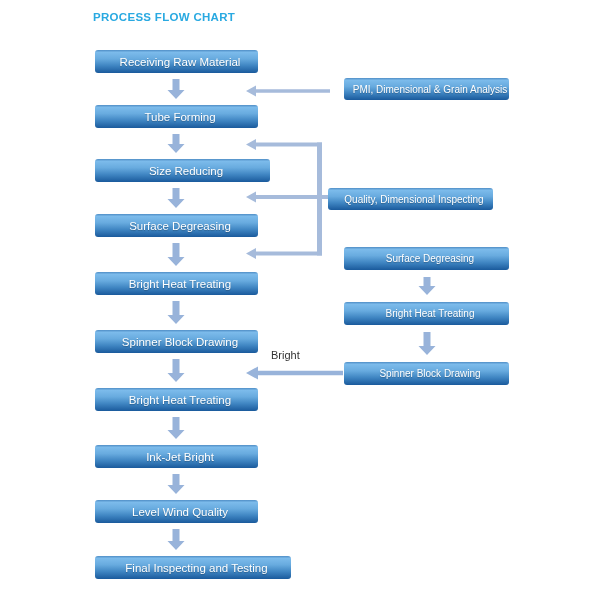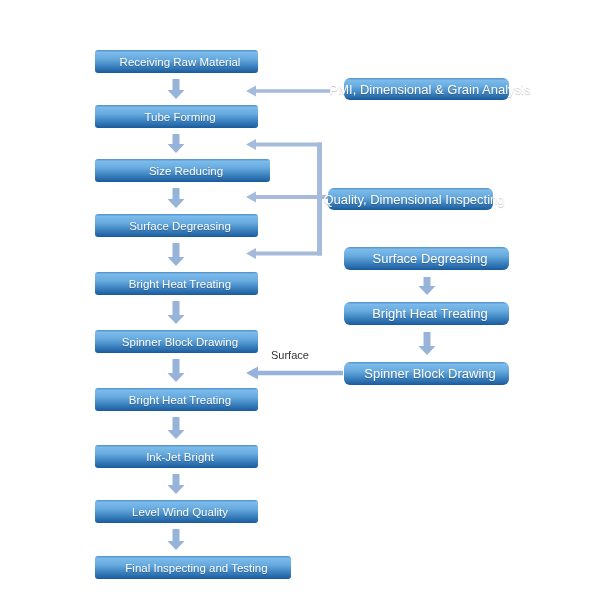--- a/index.html
+++ b/index.html
@@ -36,33 +36,34 @@
     color: #ffffff;
     display: flex;
     align-items: center;
     justify-content: center;
     text-align: center;
     text-shadow: 0 1px 1px rgba(0,0,0,0.25);
     white-space: nowrap;
     padding-left: 7px;
   }
   .node.main { font-size: 11.5px; }
-  .node.side { font-size: 13px; border-radius: 6px; }
+  .node.side { font-size: 10px; }
   .repeat-label {
     position: absolute;
     left: 271px; top: 349px;
     font-size: 11px;
     color: #333333;
     white-space: nowrap;
   }
 </style>
 </head>
 <body>
 
 <div id="canvas">
+  <div class="page-title">PROCESS FLOW CHART</div>
   <svg id="connector-layer" width="600" height="600" viewBox="0 0 600 600">
       <polygon points="172.5,79 179.5,79 179.5,90 184.5,90 176,99 167.5,90 172.5,90" fill="#98B3DA"></polygon>
       <polygon points="172.5,134 179.5,134 179.5,144 184.5,144 176,153 167.5,144 172.5,144" fill="#98B3DA"></polygon>
       <polygon points="172.5,188 179.5,188 179.5,199 184.5,199 176,208 167.5,199 172.5,199" fill="#98B3DA"></polygon>
       <polygon points="172.5,243 179.5,243 179.5,257 184.5,257 176,266 167.5,257 172.5,257" fill="#98B3DA"></polygon>
       <polygon points="172.5,301 179.5,301 179.5,315 184.5,315 176,324 167.5,315 172.5,315" fill="#98B3DA"></polygon>
       <polygon points="172.5,359 179.5,359 179.5,373 184.5,373 176,382 167.5,373 172.5,373" fill="#98B3DA"></polygon>
       <polygon points="172.5,417 179.5,417 179.5,430 184.5,430 176,439 167.5,430 172.5,430" fill="#98B3DA"></polygon>
       <polygon points="172.5,474 179.5,474 179.5,485 184.5,485 176,494 167.5,485 172.5,485" fill="#98B3DA"></polygon>
       <polygon points="172.5,529 179.5,529 179.5,541 184.5,541 176,550 167.5,541 172.5,541" fill="#98B3DA"></polygon>
@@ -90,14 +91,14 @@
       <div class="node main" style="left: 95px; top: 388px; width: 163px; height: 23px;">Bright Heat Treating</div>
       <div class="node main" style="left: 95px; top: 445px; width: 163px; height: 23px;">Ink-Jet Bright</div>
       <div class="node main" style="left: 95px; top: 500px; width: 163px; height: 23px;">Level Wind Quality</div>
       <div class="node main" style="left: 95px; top: 556px; width: 196px; height: 23px;">Final Inspecting and Testing</div>
       <div class="node side" style="left: 344px; top: 78px; width: 165px; height: 22px;">PMI, Dimensional &amp; Grain Analysis</div>
       <div class="node side" style="left: 328px; top: 188px; width: 165px; height: 22px;">Quality, Dimensional Inspecting</div>
       <div class="node side" style="left: 344px; top: 247px; width: 165px; height: 23px;">Surface Degreasing</div>
       <div class="node side" style="left: 344px; top: 302px; width: 165px; height: 23px;">Bright Heat Treating</div>
       <div class="node side" style="left: 344px; top: 362px; width: 165px; height: 23px;">Spinner Block Drawing</div>
     </div>
-  <div class="repeat-label">Surface</div>
+  <div class="repeat-label">Bright</div>
 </div>
 
 </body></html>

